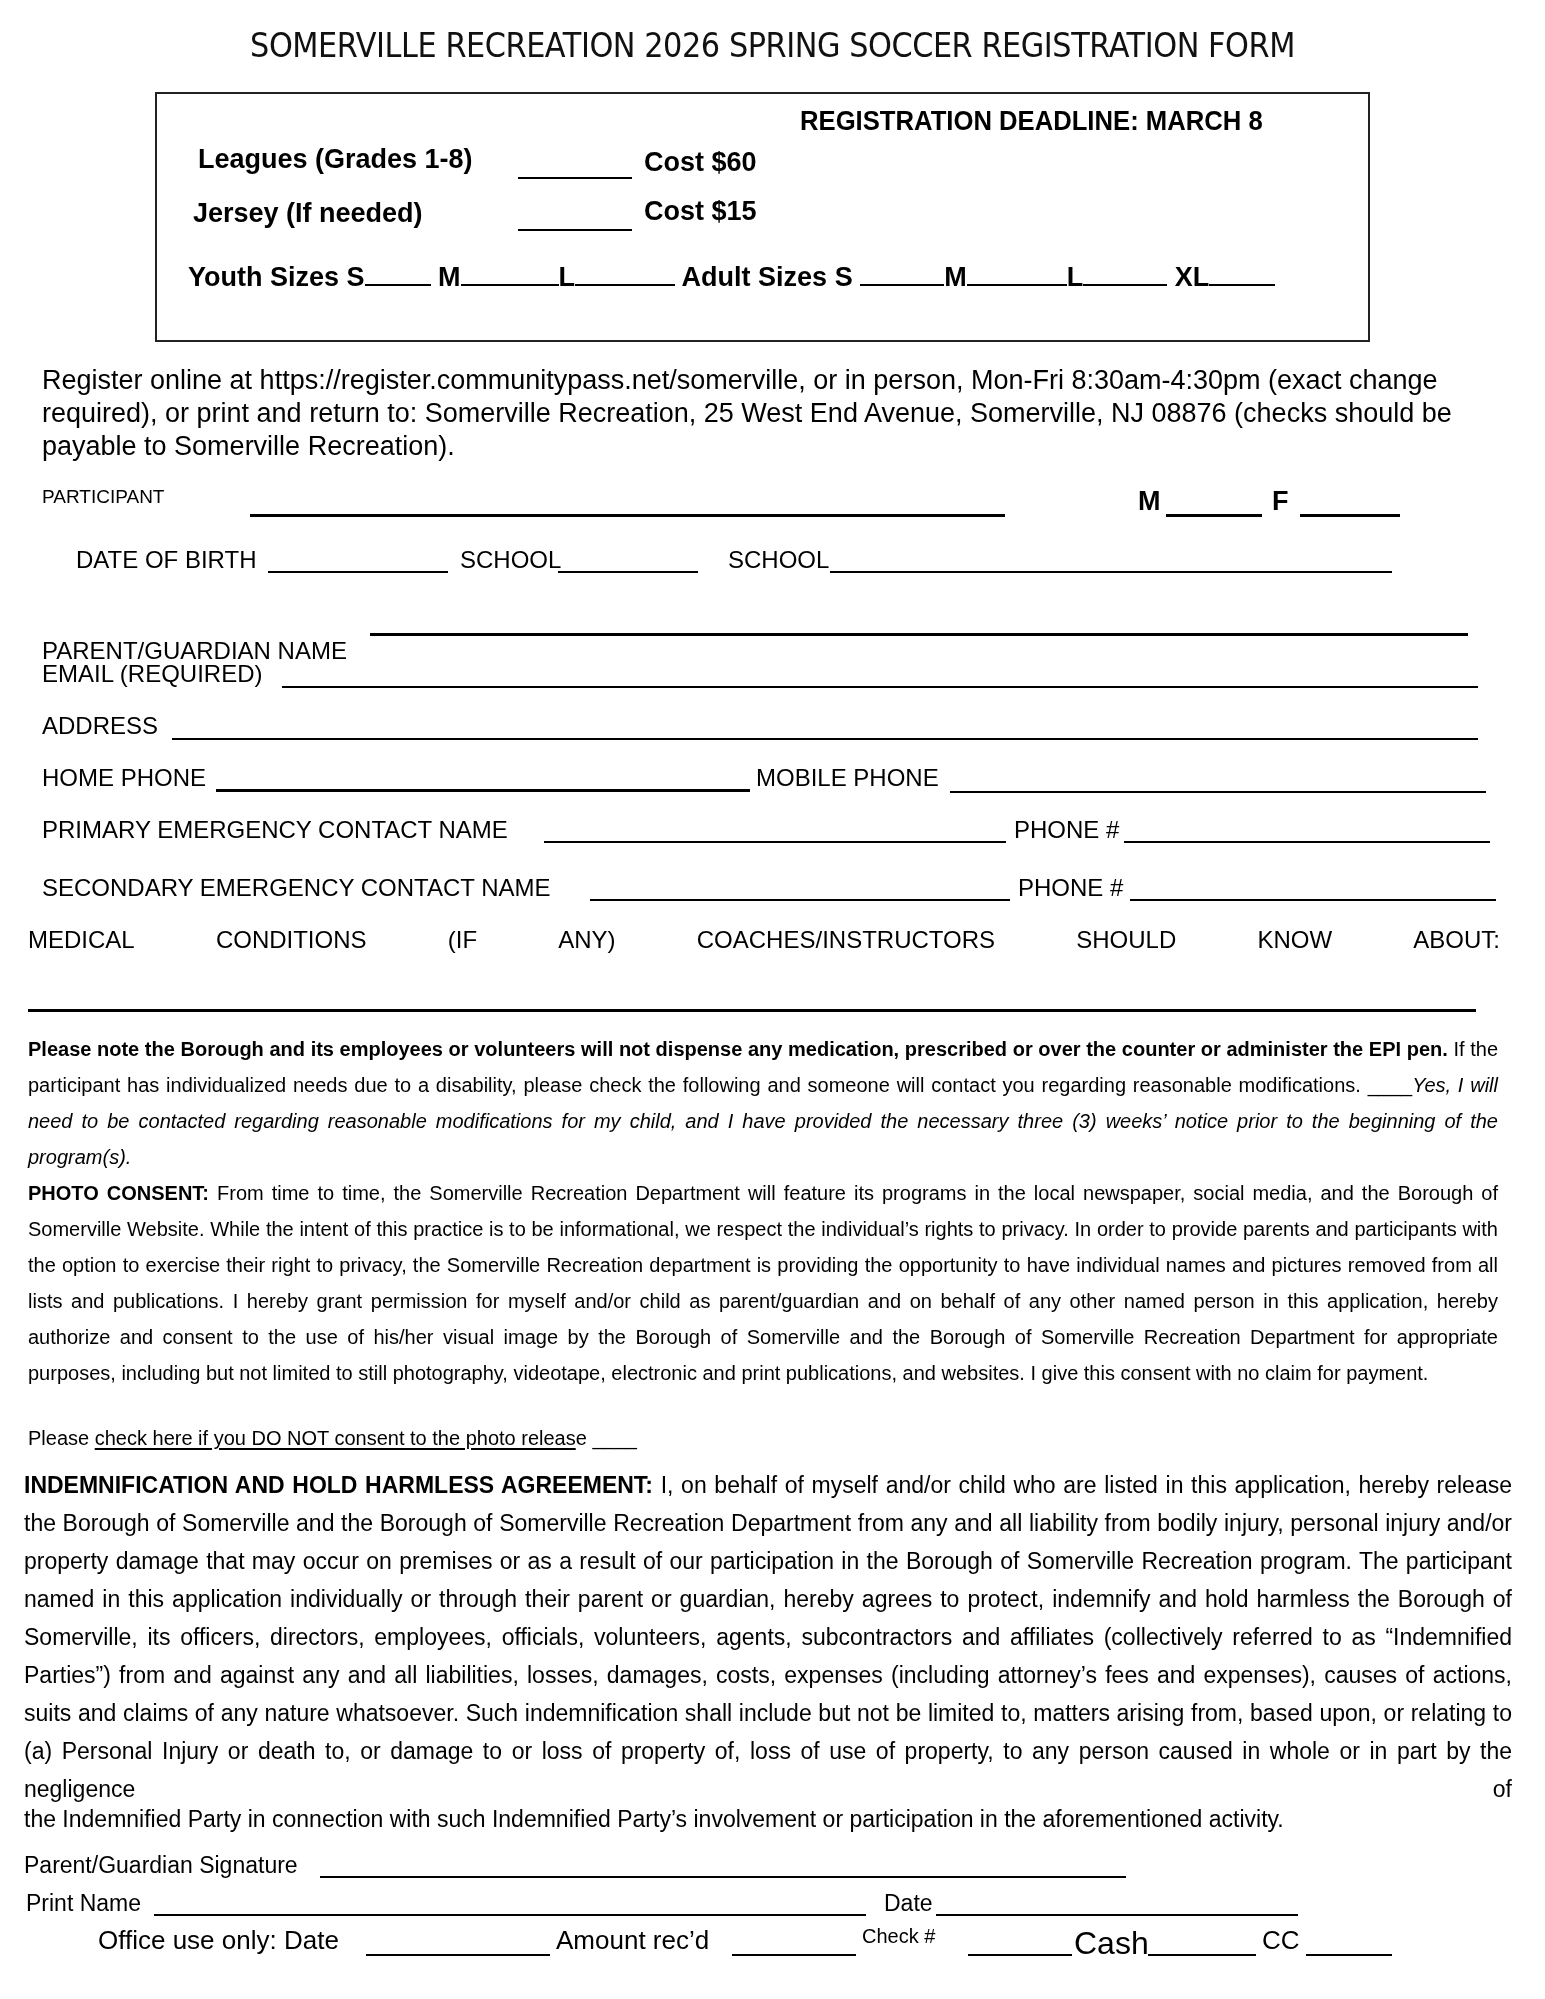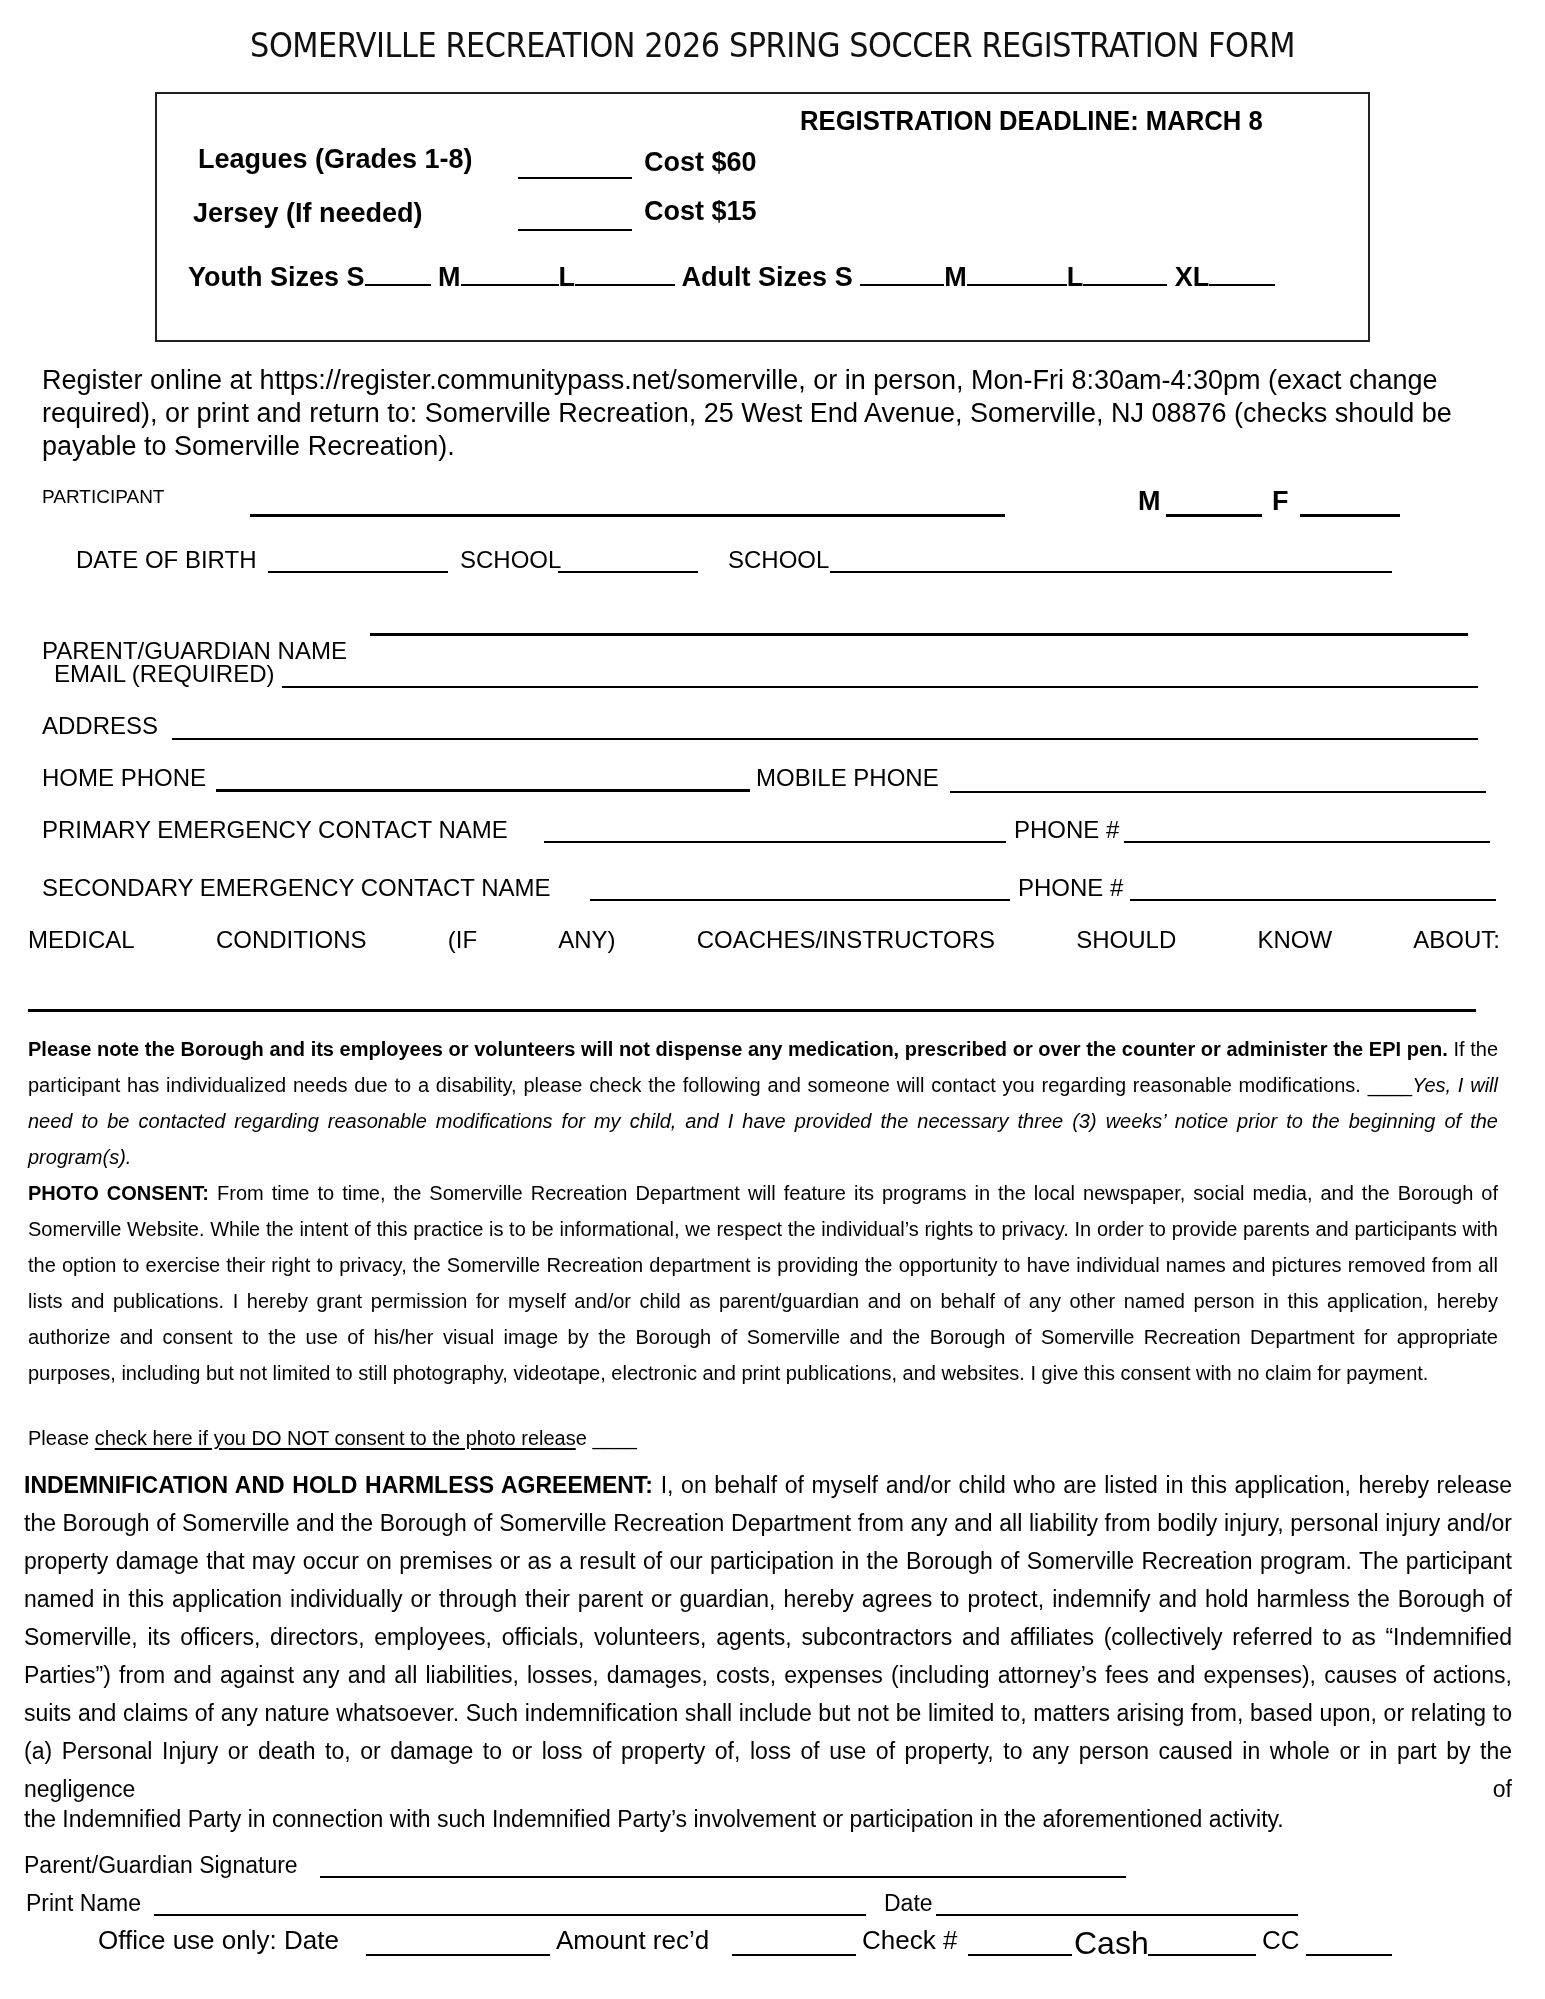--- a/index.html
+++ b/index.html
@@ -60,21 +60,21 @@
 <div class="abs field" style="left:76px; top:546px;">DATE OF BIRTH</div>
 <span class="abs line" style="left:268px; top:570px; width:180px;"></span>
 <div class="abs field" style="left:460px; top:546px;">SCHOOL</div>
 <span class="abs line" style="left:558px; top:570px; width:140px;"></span>
 <div class="abs field" style="left:728px; top:546px;">SCHOOL</div>
 <span class="abs line" style="left:830px; top:570px; width:562px;"></span>
 
 <div class="abs field" style="left:42px; top:608px;margin-top:29px;">PARENT/GUARDIAN NAME</div>
 <span class="abs line thick" style="left:370px; top:632px; width:1098px;"></span>
 
-<div class="abs field" style="left:42px; top:660px;margin-left:12px;">EMAIL (REQUIRED)</div>
+<div class="abs field" style="left:42px; top:660px;">EMAIL (REQUIRED)</div>
 <span class="abs line" style="left:282px; top:685px; width:1196px;"></span>
 
 <div class="abs field" style="left:42px; top:712px;">ADDRESS</div>
 <span class="abs line" style="left:172px; top:737px; width:1306px;"></span>
 
 <div class="abs field" style="left:42px; top:764px;">HOME PHONE</div>
 <span class="abs line thick" style="left:216px; top:788px; width:534px;"></span>
 <div class="abs field" style="left:756px; top:764px;">MOBILE PHONE</div>
 <span class="abs line" style="left:950px; top:790px; width:536px;"></span>
 
@@ -113,18 +113,18 @@
 
 <div class="abs" style="left:26px; top:1890px; font-size:23px;">Print Name</div>
 <span class="abs line" style="left:154px; top:1913px; width:712px;"></span>
 <div class="abs" style="left:884px; top:1890px; font-size:23px;">Date</div>
 <span class="abs line" style="left:936px; top:1913px; width:362px;"></span>
 
 <div class="abs" style="left:98px; top:1925px; font-size:26px;">Office use only: Date</div>
 <span class="abs line" style="left:366px; top:1953px; width:184px;"></span>
 <div class="abs" style="left:556px; top:1925px; font-size:26px;">Amount rec’d</div>
 <span class="abs line" style="left:732px; top:1953px; width:124px;"></span>
-<div class="abs" style="left:862px; top:1925px; font-size:26px;">Check #</div>
+<div class="abs" style="left:862px; top:1925px; font-size:20px;">Check #</div>
 <span class="abs line" style="left:968px; top:1953px; width:104px;"></span>
 <div class="abs" style="left:1074px; top:1925px; font-size:32px;">Cash</div>
 <span class="abs line" style="left:1148px; top:1953px; width:108px;"></span>
 <div class="abs" style="left:1262px; top:1925px; font-size:26px;">CC</div>
 <span class="abs line" style="left:1306px; top:1953px; width:86px;"></span>
 
 </body></html>

